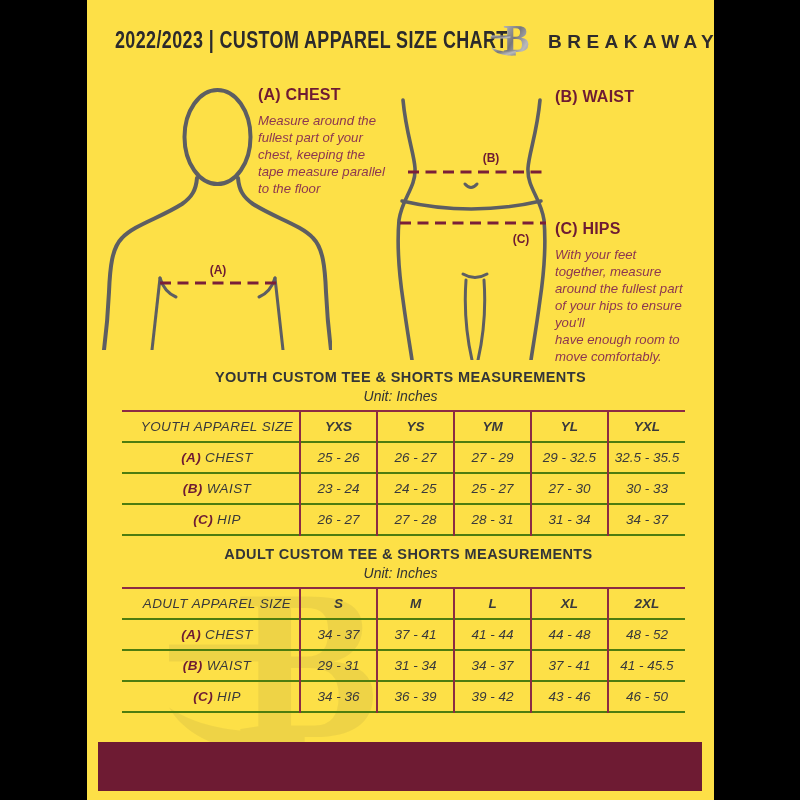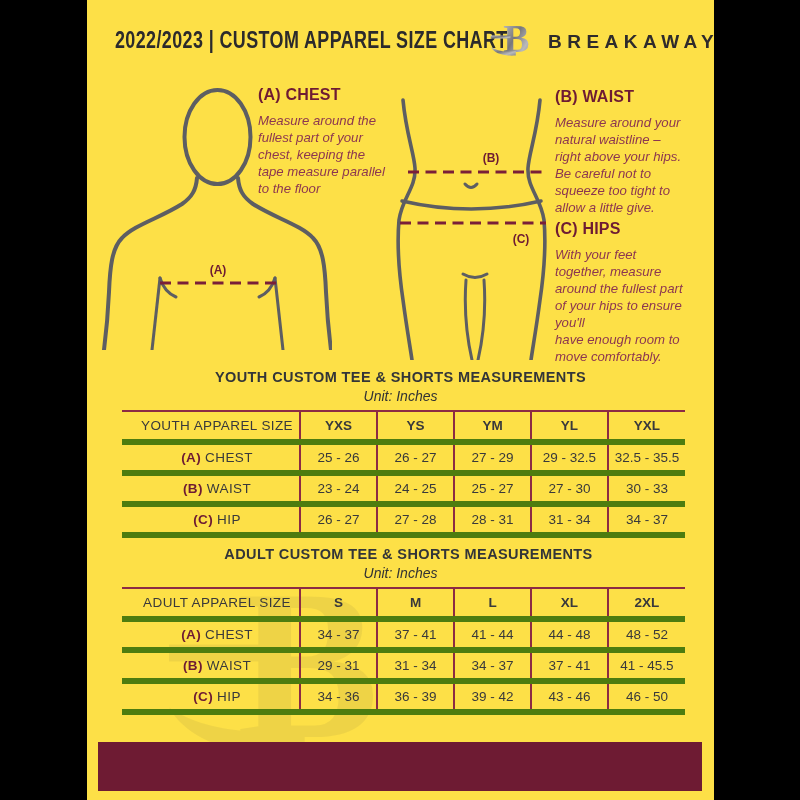--- a/index.html
+++ b/index.html
@@ -33,21 +33,21 @@
   .sec-unit  { position:absolute; left:0; width:627px; text-align:center; font-size:14px; font-style:italic;
                color:#323234; }
   .yt-title { top:369px; } .yt-unit { top:388px; }
   .at-title { top:546px;padding-left:16px; } .at-unit { top:565px; }
 
   
   table.size-table { position:absolute; left:35px; width:563px; border-collapse:collapse; table-layout:fixed;
                      border-top:2px solid #8c2b44; }
   table.youth { top:410px; } table.adult { top:587px; }
   table.size-table tr { height:31px; }
-  table.size-table tr { border-bottom:6px solid #4d7c0f; }
+  table.size-table tr { border-bottom:2px solid #4d7c0f;font-style:italic; }
   table.size-table td { vertical-align:middle; font-size:13.5px; color:#39393b; text-align:center; }
   table.size-table td + td { border-left:2px solid #8c2b44;border-radius:6px; }
   td.label-col { width:178px; text-align:left; padding-left:13px; letter-spacing:.4px; }
   td.size-head { font-weight:bold; color:#303032; }
   .row-letter { font-weight:bold; color:#6e1b33; margin-right:4px; }
 
   .watermark { position:absolute; left:58px; top:538px; opacity:.07; }
 
   .footer-bar { position:absolute; left:11px; top:742px; width:604px; height:49px; background:#6e1b33; }
 </style>
@@ -116,26 +116,20 @@
     <div class="instr instr-chest">
       <h3>(A) CHEST</h3>
       <p>Measure around the
 fullest part of your
 chest, keeping the
 tape measure parallel
 to the floor</p>
     </div>
     <div class="instr instr-waist">
       <h3>(B) WAIST</h3>
-      <p>Measure around your
-natural waistline –
-right above your hips.
-Be careful not to
-squeeze too tight to
-allow a little give.</p>
     </div>
     <div class="instr instr-hips">
       <h3>(C) HIPS</h3>
       <p>With your feet
 together, measure
 around the fullest part
 of your hips to ensure
 you'll
 have enough room to
 move comfortably.</p>

